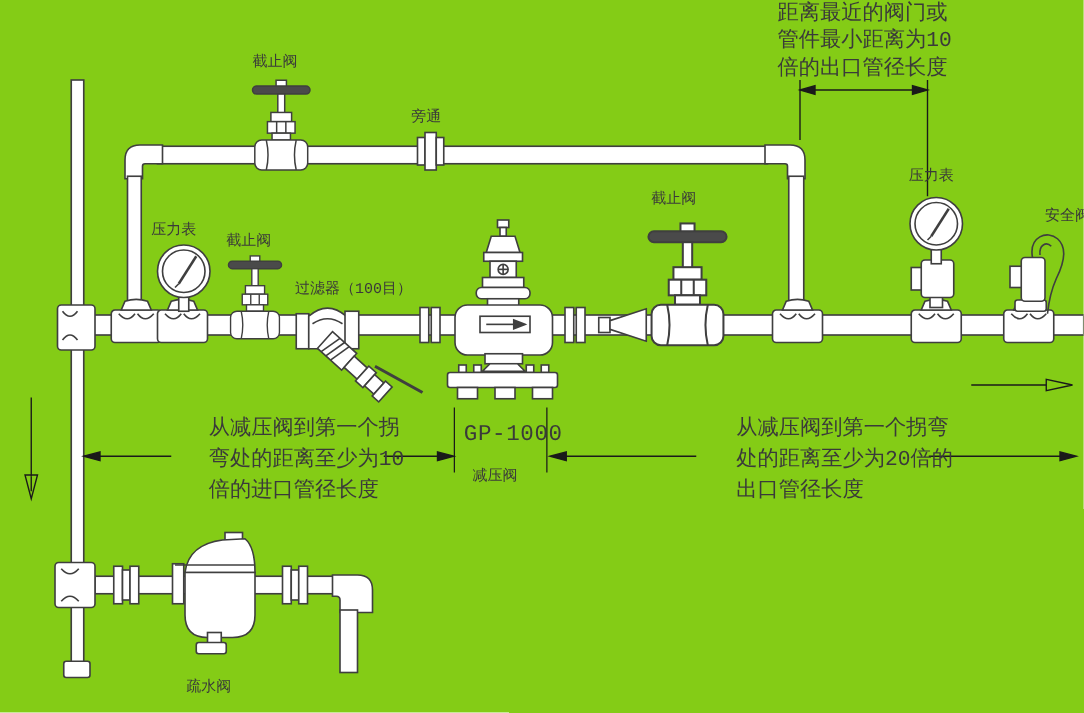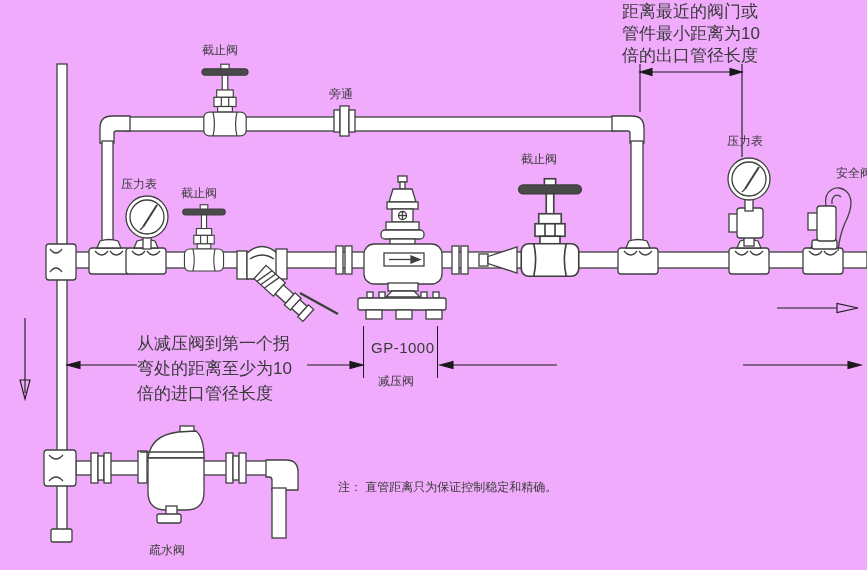--- a/index.html
+++ b/index.html
@@ -1,26 +1,26 @@
 <!DOCTYPE html>
 <html><head>
 <meta charset="utf-8">
 <style>
   html,body{margin:0;padding:0;background:#fff;}
   #stage{
-    position:relative;width:867px;height:570px;background:#f0abfc;overflow:hidden;
-    font-family:Liberation Sans, sans-serif;color:#3a3a3a;
+    position:relative;width:867px;height:570px;background:#84cc16;overflow:hidden;
+    font-family:Liberation Mono, monospace;color:#3a3a3a;
   }
   #lineart{position:absolute;left:0;top:0;}
   .lbl{position:absolute;font-size:12px;line-height:20px;white-space:nowrap;color:#3a3a3a;}
   .multiline{white-space:pre-line;}
   .blk{position:absolute;font-size:17px;color:#3a3a3a;}
   .lh22{line-height:22px;}
-  .lh25{line-height:25px;}
-  .latin{font-size:15px;letter-spacing:.5px;}
+  .lh25{line-height:25px;margin-left:30px;}
+  .latin{font-size:18px;letter-spacing:.5px;}
 </style>
 </head>
 <body>
 
 <div id="stage">
 
 <svg id="lineart" width="867" height="570" viewBox="0 0 867 570" xmlns="http://www.w3.org/2000/svg">
   <defs>
 
     <g id="globe-valve">
@@ -236,26 +236,29 @@
 </svg>
 
   <div class="blk multiline lh22" style="left:622px;top:1px;">距离最近的阀门或
 管件最小距离为10
 倍的出口管径长度</div>
 
   <div class="lbl" style="left:202px;top:40px;">截止阀</div>
   <div class="lbl" style="left:329px;top:84px;">旁通</div>
   <div class="lbl" style="left:121px;top:174px;">压力表</div>
   <div class="lbl" style="left:181px;top:183px;">截止阀</div>
+  <div class="lbl" style="left:236px;top:221px;">过滤器（100目）</div>
   <div class="lbl" style="left:521px;top:149px;">截止阀</div>
   <div class="lbl" style="left:727px;top:131px;">压力表</div>
   <div class="lbl" style="left:836px;top:163px;">安全阀</div>
 
   <div class="lbl latin" style="left:371px;top:338px;">GP-1000</div>
   <div class="lbl" style="left:378px;top:371px;">减压阀</div>
 
   <div class="blk multiline lh25" style="left:137px;top:331px;">从减压阀到第一个拐
 弯处的距离至少为10
 倍的进口管径长度</div>
-
-  <div class="lbl" style="left:338px;top:477px;">注： 直管距离只为保证控制稳定和精确。</div>
+  <div class="blk multiline lh25" style="left:559px;top:331px;">从减压阀到第一个拐弯
+处的距离至少为20倍的
+出口管径长度</div>
+
   <div class="lbl" style="left:149px;top:540px;">疏水阀</div>
 </div>
 
 </body></html>

